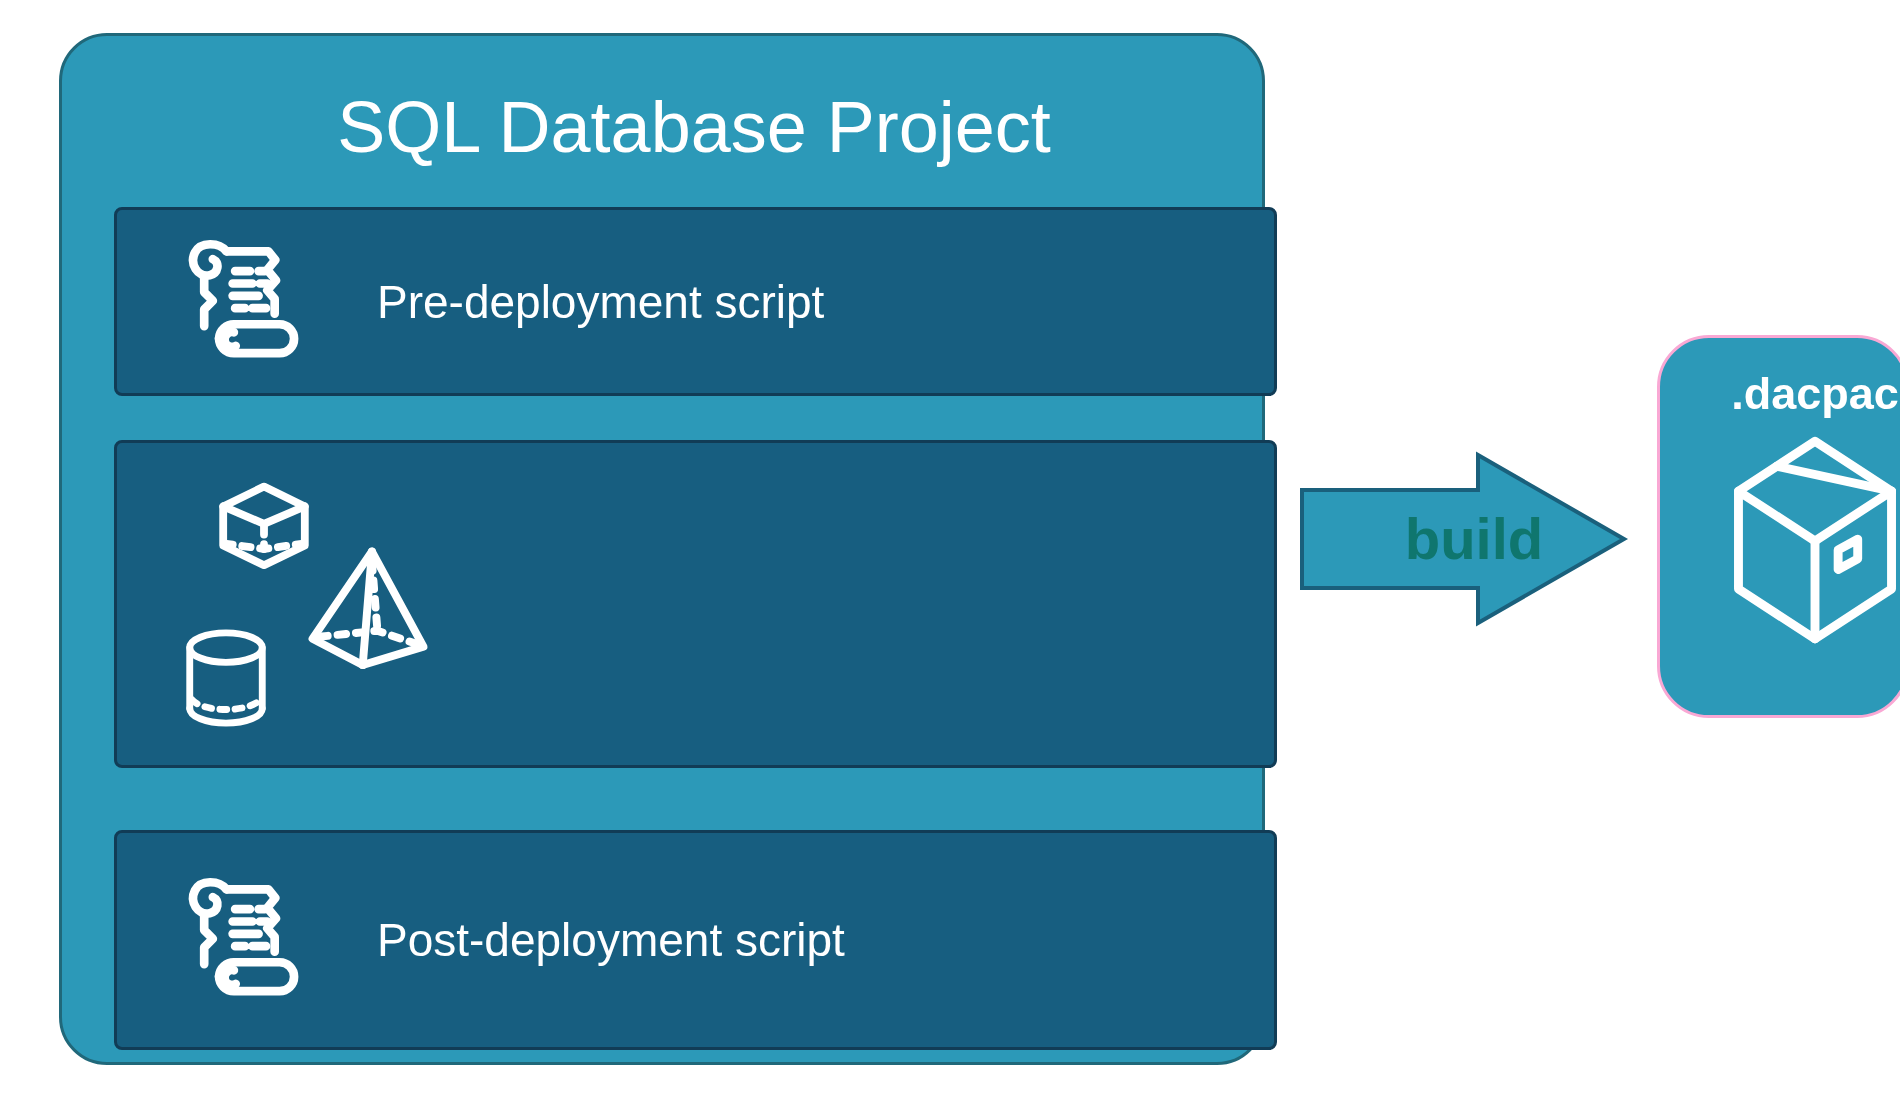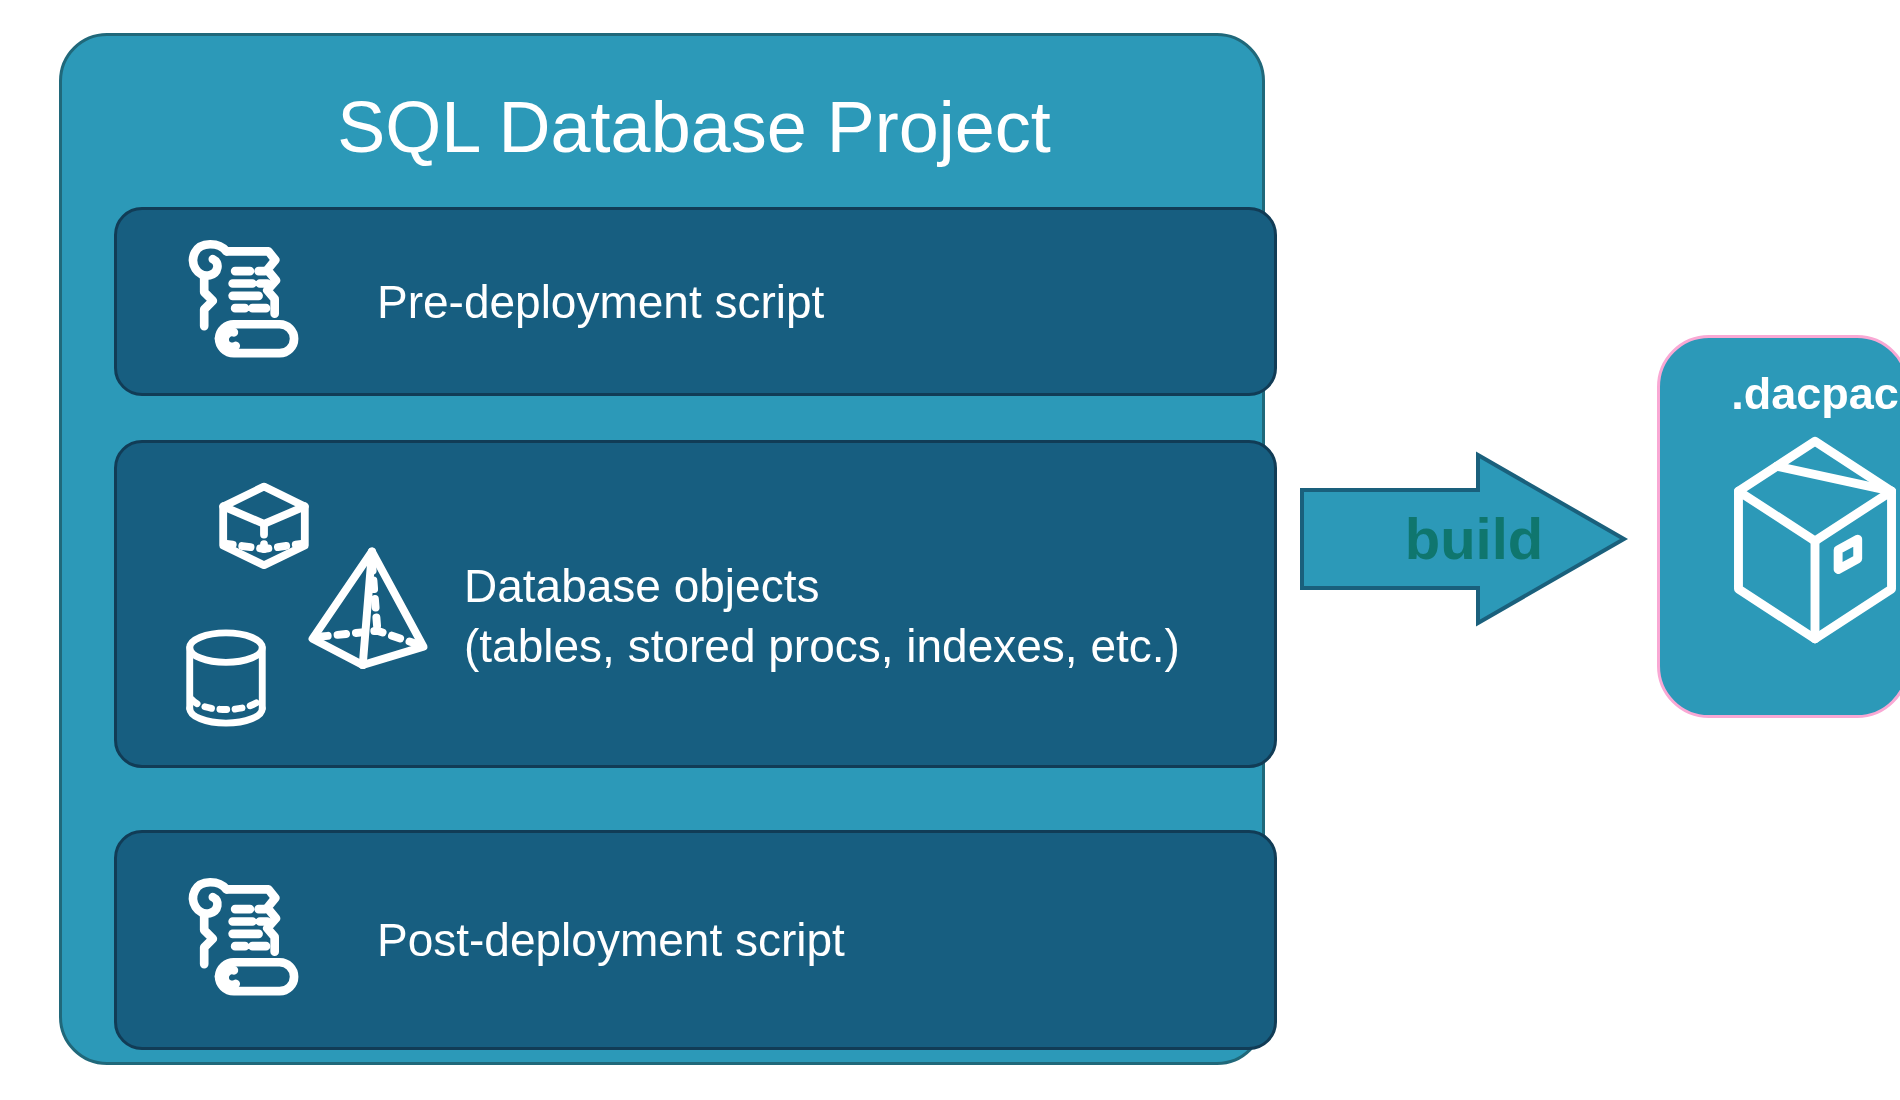--- a/index.html
+++ b/index.html
@@ -18,21 +18,21 @@
   }
   .project-title{
     left:0;top:52px;width:100%;text-align:center;
     color:#ffffff;font-size:72px;line-height:1.1;font-weight:400;
     letter-spacing:0px;
   }
 
   
   .item-box{
     left:20px;width:1163px;
-    background:#175E80;border:3px solid #113C56;border-radius:28px;
+    background:#175E80;border:3px solid #113C56;border-radius:8px;
     box-sizing:border-box;
   }
   .item-pre {top:171px;height:189px;}
   .item-db  {top:404px;height:328px;}
   .item-post{top:794px;height:220px;}
 
   .item-label{
     color:#ffffff;font-size:46px;line-height:60px;font-weight:400;
     white-space:nowrap;
   }
@@ -120,24 +120,20 @@
     <span class="abs cylinder-wrap">
       <svg class="icon" viewBox="0 0 100 112" width="100%" height="100%">
         <g fill="none" stroke="#ffffff" stroke-width="7" stroke-linecap="round">
           <ellipse cx="50" cy="24" rx="37" ry="15"></ellipse>
           <path d="M13,24 V86 M87,24 V86"></path>
           <path d="M13,86 A37,15 0 0 0 87,86"></path>
           <path d="M15,77 A37,15 0 0 0 85,77" stroke-dasharray="7 8.5"></path>
         </g>
       </svg>
     </span>
-    <div class="abs item-label db-label">
-      <div>Database objects</div>
-      <div>(tables, stored procs, indexes, etc.)</div>
-    </div>
   </div>
 
   <div class="abs item-box item-post">
     <span class="abs scroll-wrap">
       <svg class="icon" viewBox="0 0 110 110" width="100%" height="100%">
         <g fill="none" stroke="#ffffff" stroke-width="7" stroke-linecap="round" stroke-linejoin="round">
           <path d="M40,14 C34,6.5 19,6 14.5,15 C10,24 16.5,35.5 26.5,33.3 C33.5,31.7 35,23 29,20.3"></path>
           <path d="M40,14 H74 l5.5,7 -6.5,8 7,8.5 -7,8 6,7 v12"></path>
           <path d="M22,34 V47 l7,7 -7,7 v13.5"></path>
           <path d="M47,73 H83 a11.5,11.5 0 0 1 0,23.4 H46 a12,12 0 0 1 -12,-12"></path>

